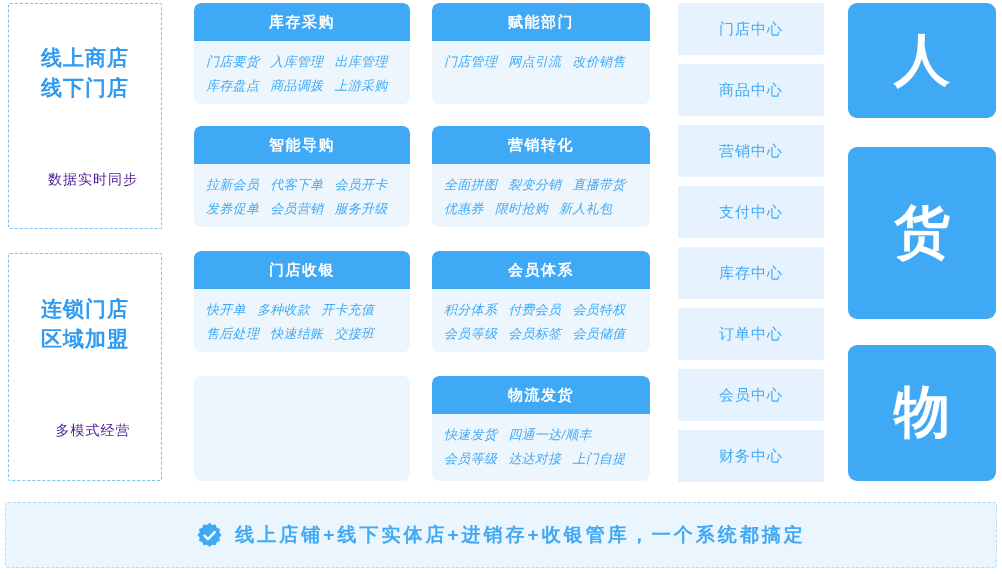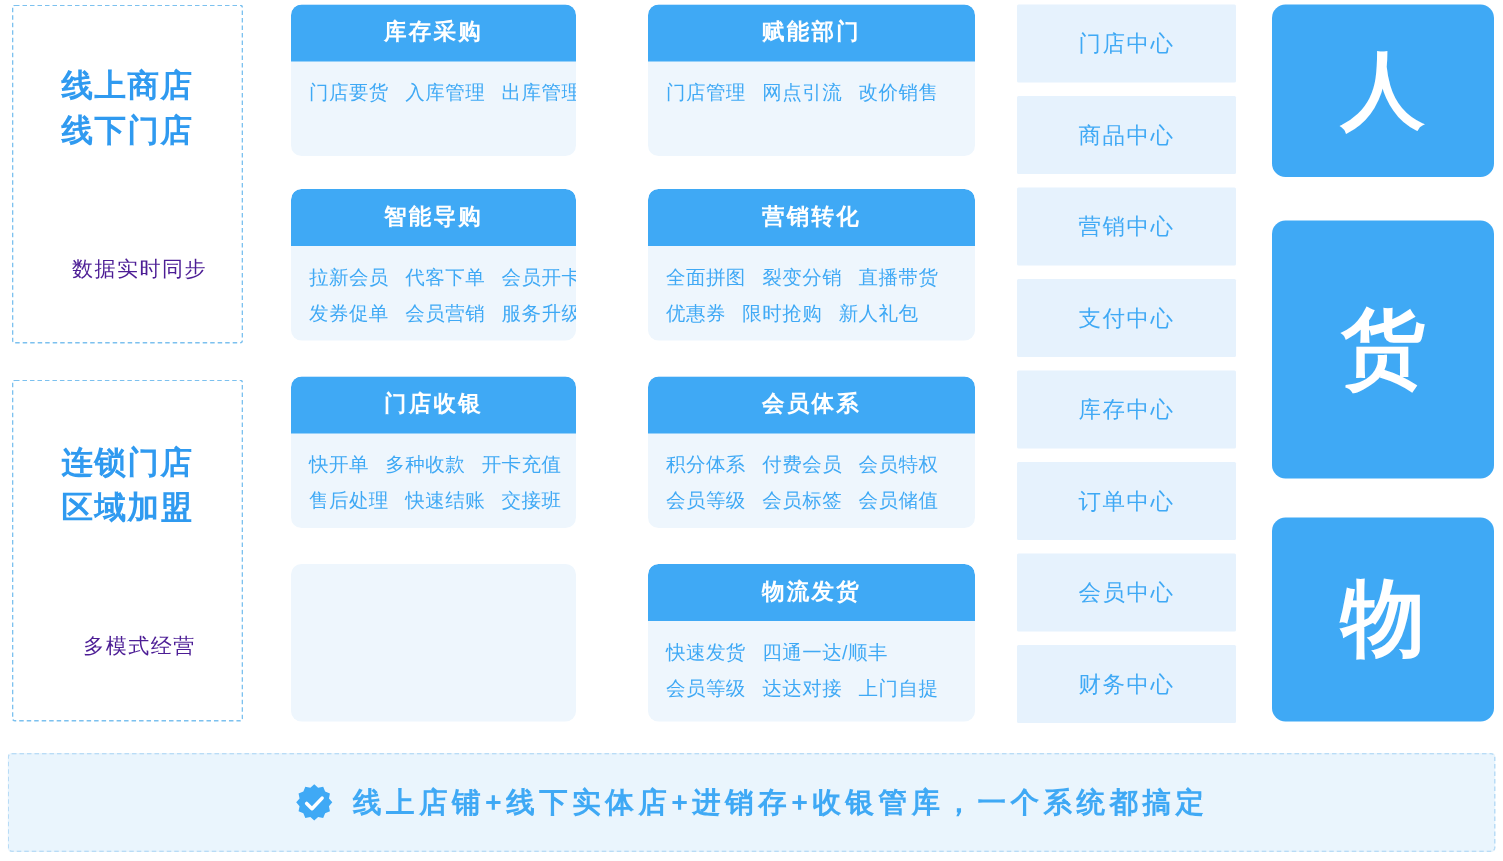--- a/index.html
+++ b/index.html
@@ -73,38 +73,39 @@
     font-size: 15px;
     font-weight: bold;
     letter-spacing: 1.5px;
     height: 38px;
     line-height: 38px;
     text-align: center;
     border-radius: 7px 7px 0 0;
   }
   .card-body {
     padding: 11px 5px 10px 12px;
+    font-style: italic;
   }
   .card-row {
     display: flex;
     justify-content: flex-start;
     margin-bottom: 5px;
   }
   .card-row:last-child { margin-bottom: 0; }
   .card-item {
     color: #3fa9f5;
     font-size: 13px;
     line-height: 19px;
     white-space: nowrap;
     letter-spacing: 0.3px;
   }
   .card-item + .card-item { margin-left: 11px; }
 
   
-  .card.colA { left: 194px; width: 190px; }
+  .card.colA { left: 194px; width: 216px; }
   
   .card.colB { left: 432px; width: 218px; }
 
   .row1 { top: 3px;   height: 101px; }
   .row2 { top: 126px; height: 101px; }
   .row3 { top: 251px; height: 101px; }
   .row4 { top: 376px; height: 105px; }
 
   
   .center-pill {
@@ -196,20 +197,25 @@
   </div>
 
   <div class="card colA row1">
     <div class="card-head">库存采购</div>
     <div class="card-body">
       <div class="card-row">
         <span class="card-item">门店要货</span>
         <span class="card-item">入库管理</span>
         <span class="card-item">出库管理</span>
       </div>
+      <div class="card-row">
+        <span class="card-item">库存盘点</span>
+        <span class="card-item">商品调拨</span>
+        <span class="card-item">上游采购</span>
+      </div>
     </div>
   </div>
 
   <div class="card colA row2">
     <div class="card-head">智能导购</div>
     <div class="card-body">
       <div class="card-row">
         <span class="card-item">拉新会员</span>
         <span class="card-item">代客下单</span>
         <span class="card-item">会员开卡</span>

